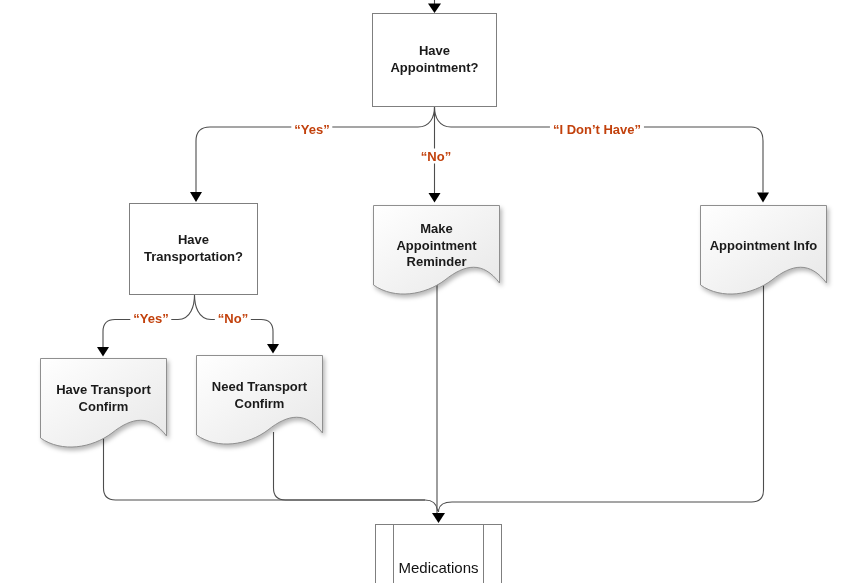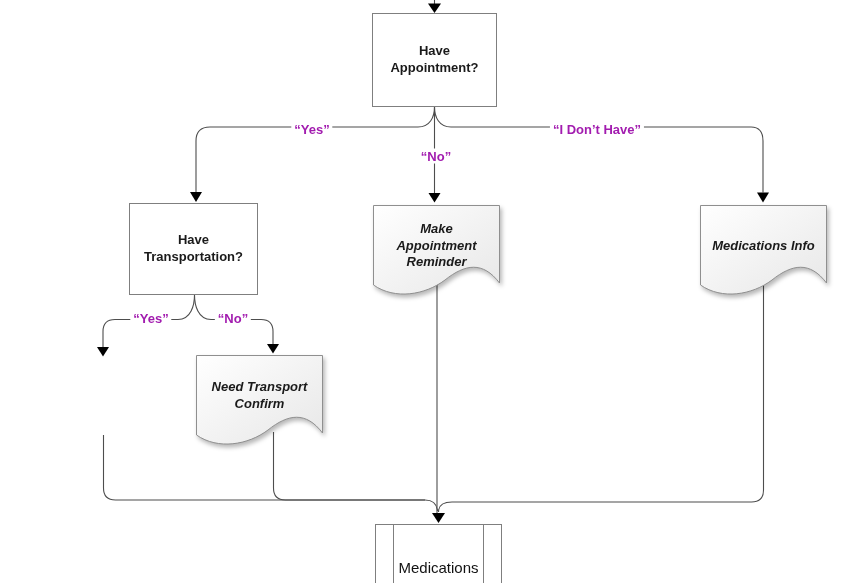--- a/index.html
+++ b/index.html
@@ -17,21 +17,21 @@
 
   .process {
     background: #ffffff;
     border: 1px solid #7f7f7f;
     display: flex; align-items: center; justify-content: center;
     text-align: center;
     font-size: 13px; font-weight: 600; color: #1a1a1a;
     line-height: 1.3; padding: 4px 8px;
   }
 
-  .doc { background: transparent; font-style: italic; }
+  .doc { background: transparent; }
   .doc svg { display: block; filter: drop-shadow(2px 3px 2px rgba(0,0,0,0.28)); }
   .doc-label {
     position: absolute; left: 0; top: 12px; width: 100%; height: 58px;
     display: flex; align-items: center; justify-content: center;
     text-align: center; font-size: 13px; font-weight: 600; color: #1a1a1a;
     line-height: 1.3; padding: 0 8px; box-sizing: border-box;
   }
 
   .predefined {
     background: #ffffff;
@@ -47,21 +47,21 @@
     position: absolute; left: 18px; right: 18px; top: 0; height: 84px;
     display: flex; align-items: center; justify-content: center;
     font-size: 15px; font-weight: 400; color: #111; text-align: center;
   }
 
   .edge-label {
     position: absolute; z-index: 3;
     transform: translate(-50%, -50%);
     background: #ffffff;
     padding: 0 3px;
-    font-size: 13px; font-weight: 600; color: #a21caf;
+    font-size: 13px; font-weight: 600; color: #c2410c;
     white-space: nowrap;
   }
 </style>
 </head>
 <body>
 
 <div class="canvas">
 
   <svg class="connectors" width="865" height="583" viewBox="0 0 865 583">
     <g stroke="#4d4d4d" stroke-width="1.1" fill="none">
@@ -111,23 +111,35 @@
   <div class="node doc" style="left:700px; top:205px; width:127px; height:96px">
     <svg width="127" height="96" viewBox="0 0 127 96">
       <defs>
         <linearGradient id="grad-ai" x1="0" y1="0" x2="1" y2="1">
           <stop offset="0" stop-color="#ffffff"></stop>
             <stop offset="1" stop-color="#e7e7e7"></stop>
         </linearGradient>
       </defs>
       <path d="M0.5,0.5 L126.5,0.5 L126.5,78 C110,56 92,59 72,75 C52,90 22,95 0.5,80 Z" fill="url(#grad-ai)" stroke="#8f8f8f" stroke-width="1"></path>
     </svg>
-    <div class="doc-label">Medications Info</div>
+    <div class="doc-label">Appointment Info</div>
   </div>
 
+  <div class="node doc" style="left:40px; top:358px; width:127px; height:96px">
+    <svg width="127" height="96" viewBox="0 0 127 96">
+      <defs>
+        <linearGradient id="grad-htc" x1="0" y1="0" x2="1" y2="1">
+          <stop offset="0" stop-color="#ffffff"></stop>
+            <stop offset="1" stop-color="#e7e7e7"></stop>
+        </linearGradient>
+      </defs>
+      <path d="M0.5,0.5 L126.5,0.5 L126.5,78 C110,56 92,59 72,75 C52,90 22,95 0.5,80 Z" fill="url(#grad-htc)" stroke="#8f8f8f" stroke-width="1"></path>
+    </svg>
+    <div class="doc-label">Have Transport Confirm</div>
+  </div>
 
   <div class="node doc" style="left:196px; top:355px; width:127px; height:96px">
     <svg width="127" height="96" viewBox="0 0 127 96">
       <defs>
         <linearGradient id="grad-ntc" x1="0" y1="0" x2="1" y2="1">
           <stop offset="0" stop-color="#ffffff"></stop>
             <stop offset="1" stop-color="#e7e7e7"></stop>
         </linearGradient>
       </defs>
       <path d="M0.5,0.5 L126.5,0.5 L126.5,78 C110,56 92,59 72,75 C52,90 22,95 0.5,80 Z" fill="url(#grad-ntc)" stroke="#8f8f8f" stroke-width="1"></path>

